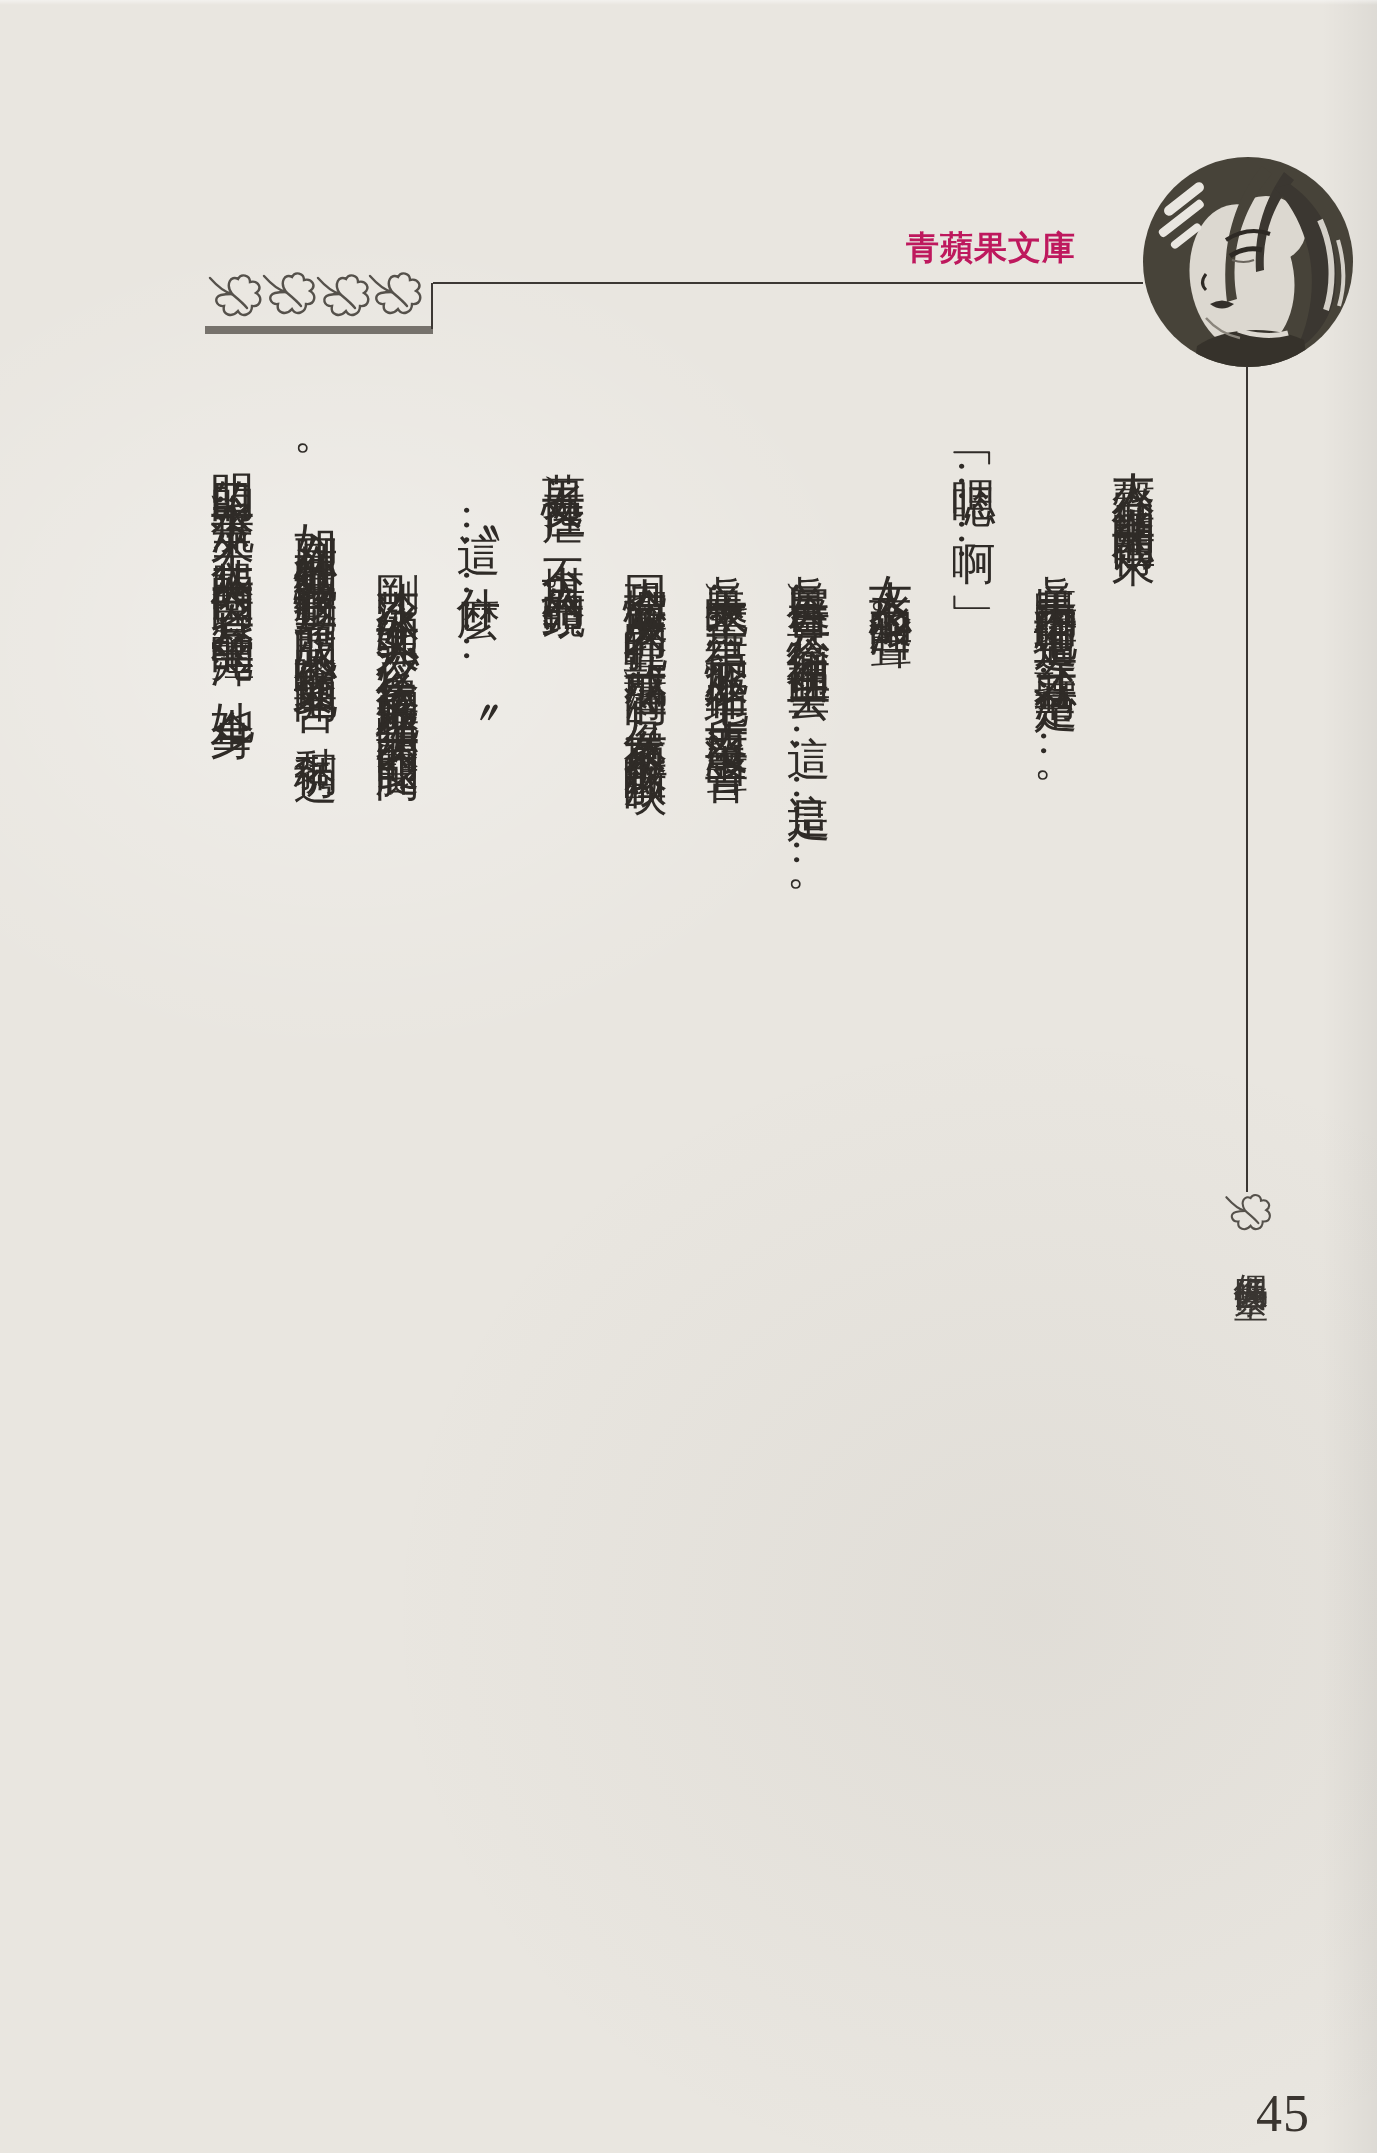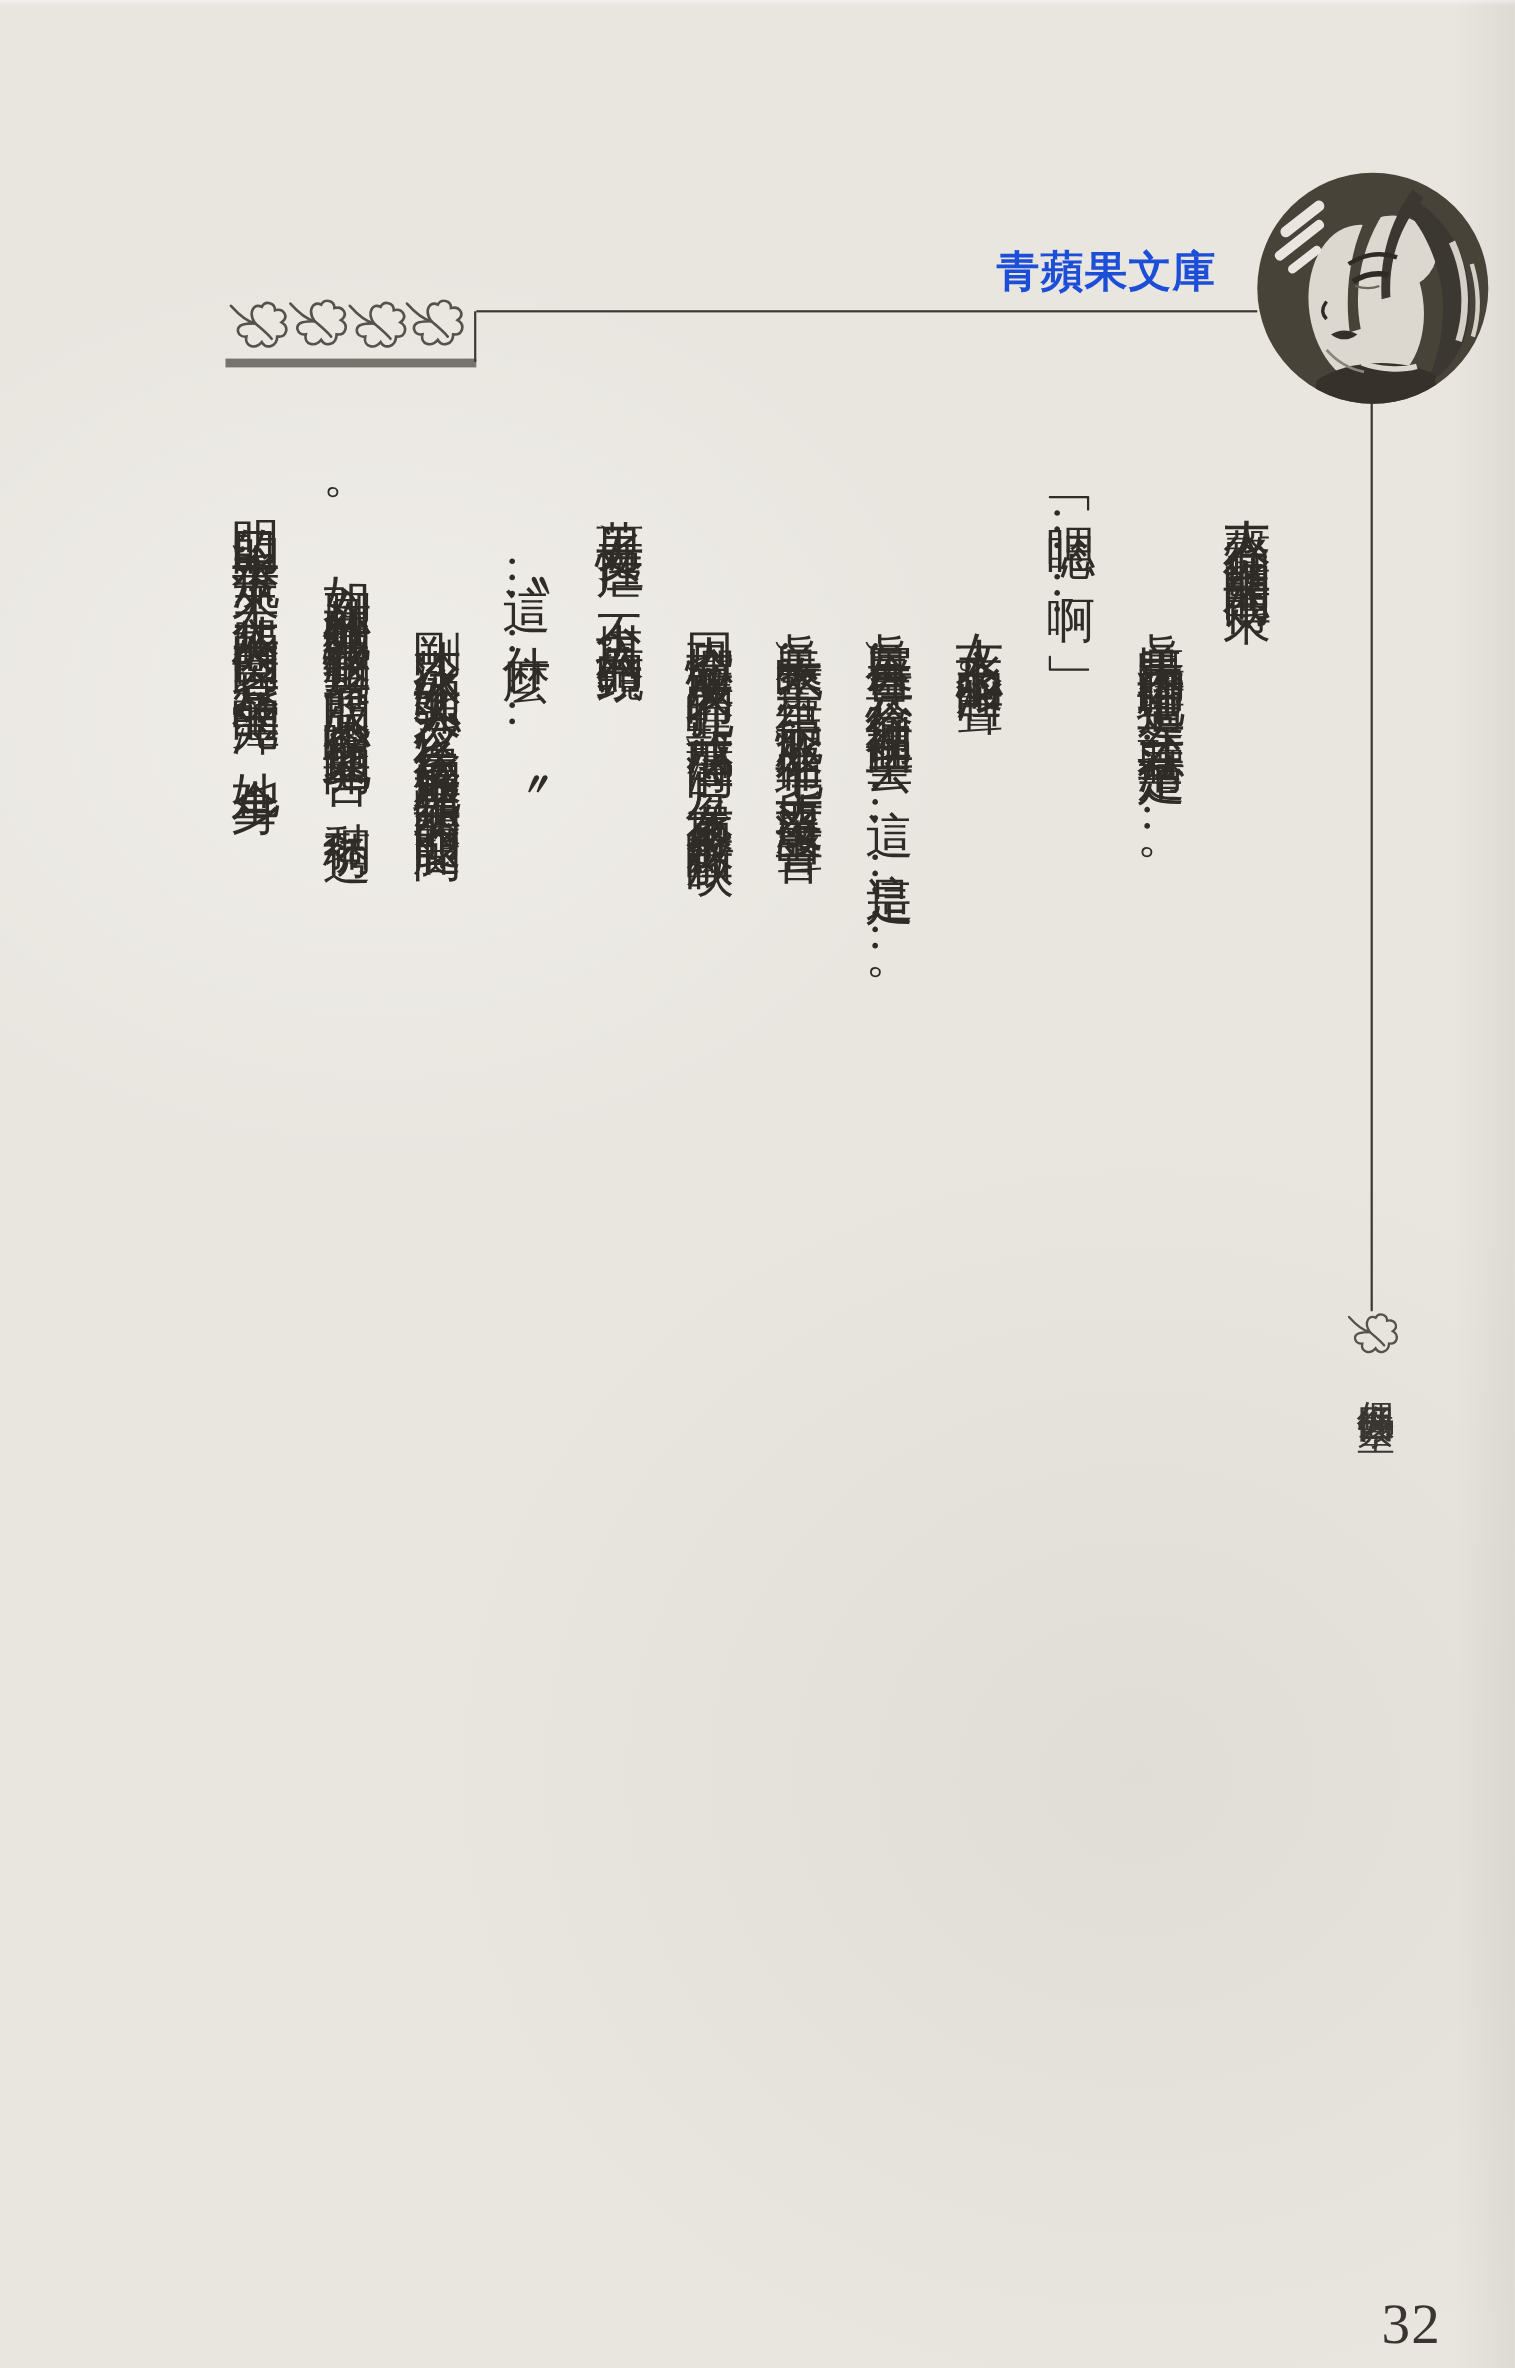--- a/index.html
+++ b/index.html
@@ -11,22 +11,22 @@
       radial-gradient(900px 700px at 25% 30%, rgba(255,255,255,.30), rgba(255,255,255,0) 60%),
       radial-gradient(1000px 900px at 75% 75%, rgba(110,104,94,.07), rgba(110,104,94,0) 65%),
       #e9e6e0;
     font-family:"Liberation Serif","DejaVu Serif",serif;
   }
   .abs{position:absolute;}
   
   .series-title{
     left:906px;top:224px;width:230px;height:50px;
     font-family:"Liberation Sans","DejaVu Sans",sans-serif;
-    font-weight:bold;font-size:39px;line-height:48px;
-    color:#1d4ed8;letter-spacing:1px;white-space:nowrap;
+    font-weight:bold;font-size:33px;line-height:48px;
+    color:#be185d;letter-spacing:1px;white-space:nowrap;
   }
   
   .thick-bar{left:205px;top:326px;width:228px;height:8px;background:#76726c;}
   .step-line{left:431px;top:283px;width:2px;height:46px;background:#3c3834;}
   .thin-rule{left:433px;top:282px;width:710px;height:2px;background:#3c3834;}
   .vert-rule{left:1246px;top:366px;width:2px;height:826px;background:#3a3632;}
   .leaf-row{left:205px;top:272px;width:222px;height:52px;}
   .leaf-small{left:1222px;top:1192px;width:52px;height:45px;}
   .portrait{left:1142px;top:156px;width:212px;height:212px;}
   
@@ -125,13 +125,13 @@
 <div class="abs vcol c4">　　女人忘形的淫叫聲。</div>
 <div class="abs vcol c5">　　眞美屛住鼻息,偷偷往裡面望去。這…這是……。</div>
 <div class="abs vcol c6">　　眞美太吃驚了,結果一屁股坐在地上,所幸沒發出聲音。</div>
 <div class="abs vcol c7">　　因恐懼而放大的瞳孔,散成薄薄的一片,像布幕不般斷放映</div>
 <div class="abs vcol c8">著男女性虐、不堪入目的鏡頭。</div>
 <div class="abs vcol c9">　〝這…什麼……〞</div>
 <div class="abs vcol c10">　　剛才冷冰冰的女強人沙夜,像隻狗般跪在黑須大開的雙腿間</div>
 <div class="abs vcol c11">。如高腳杯的纖細腰肢扭動著,股間的小嘴貪婪地開合…黏稠透</div>
 <div class="abs vcol c12">明的口水垂流下來,在大腿的內側閃著一片晶瑩的光澤。她全身</div>
 
-<div class="abs page-number">32</div>
+<div class="abs page-number">45</div>
 
 </body></html>

